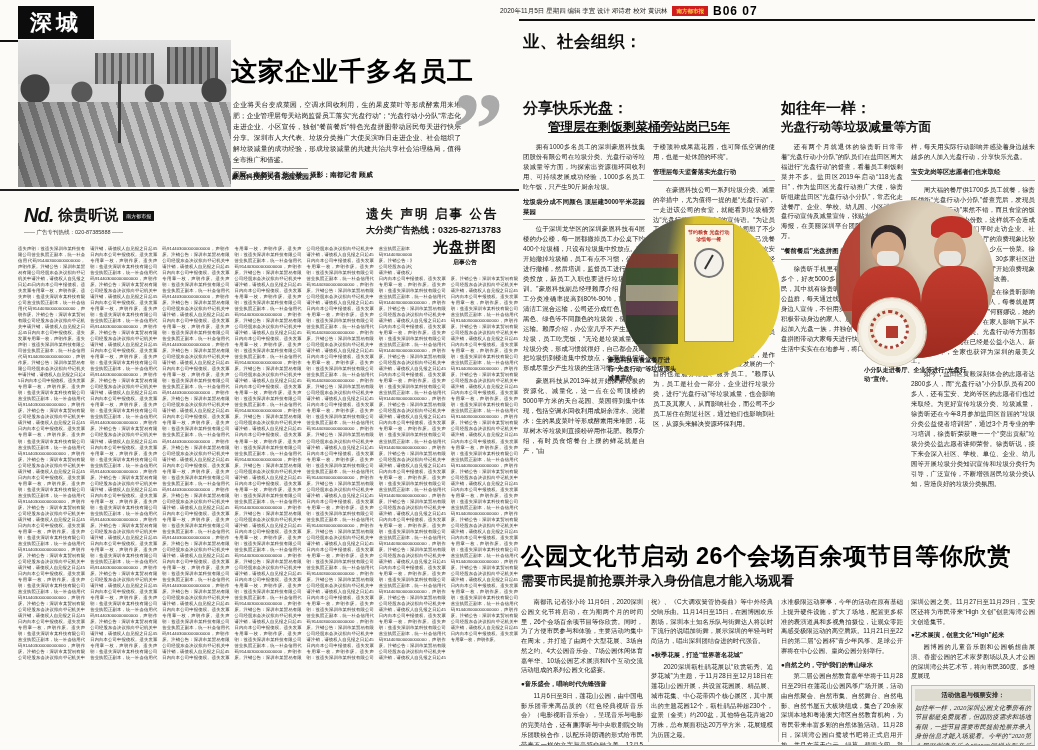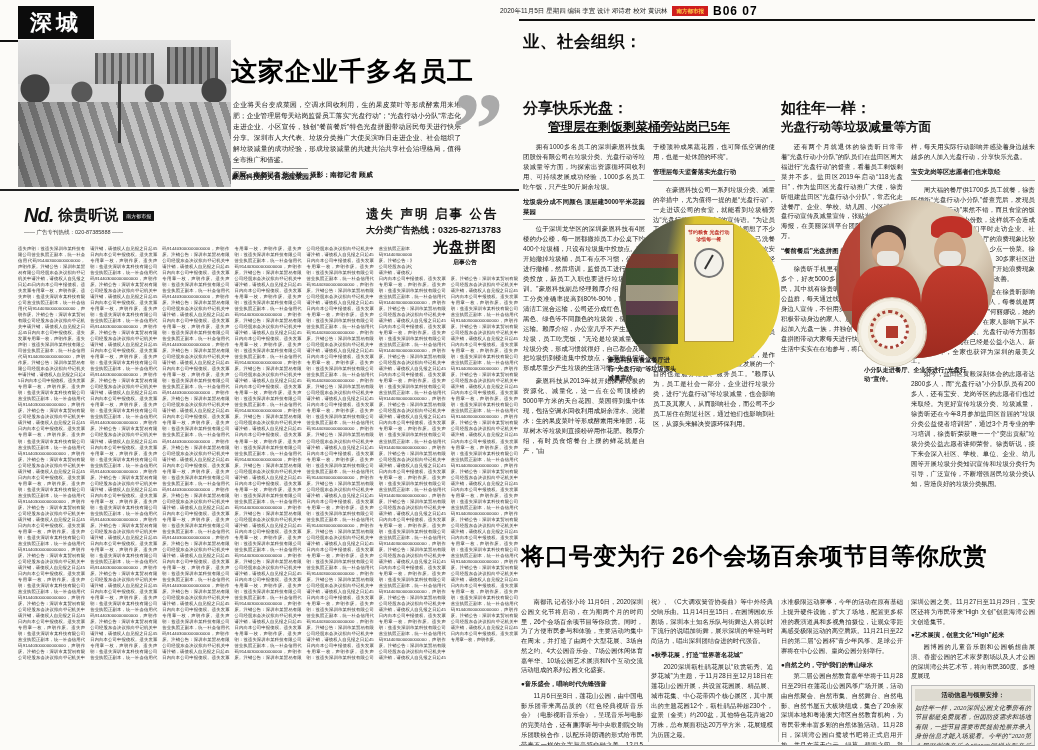--- a/index.html
+++ b/index.html
@@ -194,21 +194,22 @@
   </div>
   <div class="abs cl-logo-sub">—— 广告专刊热线：020-87385888 ——</div>
   <div class="abs cl-r1">遗失 声明 启事 公告</div>
   <div class="abs cl-r2">大分类广告热线：0325-82713783</div>
   <div class="abs cl-body">遗失声明：兹遗失深圳市某科技有限公司营业执照正副本，统一社会信用代码914403000000000000，声明作废。注销公告：深圳市某贸易有限公司经股东会决议拟向登记机关申请注销，请债权人自见报之日起45日内向本公司申报债权。遗失发票专用章一枚，声明作废。遗失声明：兹遗失深圳市某科技有限公司营业执照正副本，统一社会信用代码914403000000000000，声明作废。注销公告：深圳市某贸易有限公司经股东会决议拟向登记机关申请注销，请债权人自见报之日起45日内向本公司申报债权。遗失发票专用章一枚，声明作废。遗失声明：兹遗失深圳市某科技有限公司营业执照正副本，统一社会信用代码914403000000000000，声明作废。注销公告：深圳市某贸易有限公司经股东会决议拟向登记机关申请注销，请债权人自见报之日起45日内向本公司申报债权。遗失发票专用章一枚，声明作废。遗失声明：兹遗失深圳市某科技有限公司营业执照正副本，统一社会信用代码914403000000000000，声明作废。注销公告：深圳市某贸易有限公司经股东会决议拟向登记机关申请注销，请债权人自见报之日起45日内向本公司申报债权。遗失发票专用章一枚，声明作废。遗失声明：兹遗失深圳市某科技有限公司营业执照正副本，统一社会信用代码914403000000000000，声明作废。注销公告：深圳市某贸易有限公司经股东会决议拟向登记机关申请注销，请债权人自见报之日起45日内向本公司申报债权。遗失发票专用章一枚，声明作废。遗失声明：兹遗失深圳市某科技有限公司营业执照正副本，统一社会信用代码914403000000000000，声明作废。注销公告：深圳市某贸易有限公司经股东会决议拟向登记机关申请注销，请债权人自见报之日起45日内向本公司申报债权。遗失发票专用章一枚，声明作废。遗失声明：兹遗失深圳市某科技有限公司营业执照正副本，统一社会信用代码914403000000000000，声明作废。注销公告：深圳市某贸易有限公司经股东会决议拟向登记机关申请注销，请债权人自见报之日起45日内向本公司申报债权。遗失发票专用章一枚，声明作废。遗失声明：兹遗失深圳市某科技有限公司营业执照正副本，统一社会信用代码914403000000000000，声明作废。注销公告：深圳市某贸易有限公司经股东会决议拟向登记机关申请注销，请债权人自见报之日起45日内向本公司申报债权。遗失发票专用章一枚，声明作废。遗失声明：兹遗失深圳市某科技有限公司营业执照正副本，统一社会信用代码914403000000000000，声明作废。注销公告：深圳市某贸易有限公司经股东会决议拟向登记机关申请注销，请债权人自见报之日起45日内向本公司申报债权。遗失发票专用章一枚，声明作废。遗失声明：兹遗失深圳市某科技有限公司营业执照正副本，统一社会信用代码914403000000000000，声明作废。注销公告：深圳市某贸易有限公司经股东会决议拟向登记机关申请注销，请债权人自见报之日起45日内向本公司申报债权。遗失发票专用章一枚，声明作废。遗失声明：兹遗失深圳市某科技有限公司营业执照正副本，统一社会信用代码914403000000000000，声明作废。注销公告：深圳市某贸易有限公司经股东会决议拟向登记机关申请注销，请债权人自见报之日起45日内向本公司申报债权。遗失发票专用章一枚，声明作废。遗失声明：兹遗失深圳市某科技有限公司营业执照正副本，统一社会信用代码914403000000000000，声明作废。注销公告：深圳市某贸易有限公司经股东会决议拟向登记机关申请注销，请债权人自见报之日起45日内向本公司申报债权。遗失发票专用章一枚，声明作废。遗失声明：兹遗失深圳市某科技有限公司营业执照正副本，统一社会信用代码914403000000000000，声明作废。注销公告：深圳市某贸易有限公司经股东会决议拟向登记机关申请注销，请债权人自见报之日起45日内向本公司申报债权。遗失发票专用章一枚，声明作废。遗失声明：兹遗失深圳市某科技有限公司营业执照正副本，统一社会信用代码914403000000000000，声明作废。注销公告：深圳市某贸易有限公司经股东会决议拟向登记机关申请注销，请债权人自见报之日起45日内向本公司申报债权。遗失发票专用章一枚，声明作废。遗失声明：兹遗失深圳市某科技有限公司营业执照正副本，统一社会信用代码914403000000000000，声明作废。注销公告：深圳市某贸易有限公司经股东会决议拟向登记机关申请注销，请债权人自见报之日起45日内向本公司申报债权。遗失发票专用章一枚，声明作废。遗失声明：兹遗失深圳市某科技有限公司营业执照正副本，统一社会信用代码914403000000000000，声明作废。注销公告：深圳市某贸易有限公司经股东会决议拟向登记机关申请注销，请债权人自见报之日起45日内向本公司申报债权。遗失发票专用章一枚，声明作废。遗失声明：兹遗失深圳市某科技有限公司营业执照正副本，统一社会信用代码914403000000000000，声明作废。注销公告：深圳市某贸易有限公司经股东会决议拟向登记机关申请注销，请债权人自见报之日起45日内向本公司申报债权。遗失发票专用章一枚，声明作废。遗失声明：兹遗失深圳市某科技有限公司营业执照正副本，统一社会信用代码914403000000000000，声明作废。注销公告：深圳市某贸易有限公司经股东会决议拟向登记机关申请注销，请债权人自见报之日起45日内向本公司申报债权。遗失发票专用章一枚，声明作废。遗失声明：兹遗失深圳市某科技有限公司营业执照正副本，统一社会信用代码914403000000000000，声明作废。注销公告：深圳市某贸易有限公司经股东会决议拟向登记机关申请注销，请债权人自见报之日起45日内向本公司申报债权。遗失发票专用章一枚，声明作废。遗失声明：兹遗失深圳市某科技有限公司营业执照正副本，统一社会信用代码914403000000000000，声明作废。注销公告：深圳市某贸易有限公司经股东会决议拟向登记机关申请注销，请债权人自见报之日起45日内向本公司申报债权。遗失发票专用章一枚，声明作废。遗失声明：兹遗失深圳市某科技有限公司营业执照正副本，统一社会信用代码914403000000000000，声明作废。注销公告：深圳市某贸易有限公司经股东会决议拟向登记机关申请注销，请债权人自见报之日起45日内向本公司申报债权。遗失发票专用章一枚，声明作废。遗失声明：兹遗失深圳市某科技有限公司营业执照正副本，统一社会信用代码914403000000000000，声明作废。注销公告：深圳市某贸易有限公司经股东会决议拟向登记机关申请注销，请债权人自见报之日起45日内向本公司申报债权。遗失发票专用章一枚，声明作废。遗失声明：兹遗失深圳市某科技有限公司营业执照正副本，统一社会信用代码914403000000000000，声明作废。注销公告：深圳市某贸易有限公司经股东会决议拟向登记机关申请注销，请债权人自见报之日起45日内向本公司申报债权。遗失发票专用章一枚，声明作废。遗失声明：兹遗失深圳市某科技有限公司营业执照正副本，统一社会信用代码914403000000000000，声明作废。注销公告：深圳市某贸易有限公司经股东会决议拟向登记机关申请注销，请债权人自见报之日起45日内向本公司申报债权。遗失发票专用章一枚，声明作废。遗失声明：兹遗失深圳市某科技有限公司营业执照正副本，统一社会信用代码914403000000000000，声明作废。注销公告：深圳市某贸易有限公司经股东会决议拟向登记机关申请注销，请债权人自见报之日起45日内向本公司申报债权。遗失发票专用章一枚，声明作废。遗失声明：兹遗失深圳市某科技有限公司营业执照正副本，统一社会信用代码914403000000000000，声明作废。注销公告：深圳市某贸易有限公司经股东会决议拟向登记机关申请注销，请债权人自见报之日起45日内向本公司申报债权。遗失发票专用章一枚，声明作废。遗失声明：兹遗失深圳市某科技有限公司营业执照正副本，统一社会信用代码914403000000000000，声明作废。注销公告：深圳市某贸易有限公司经股东会决议拟向登记机关申请注销，请债权人自见报之日起45日内向本公司申报债权。遗失发票专用章一枚，声明作废。遗失声明：兹遗失深圳市某科技有限公司营业执照正副本，统一社会信用代码914403000000000000，声明作废。注销公告：深圳市某贸易有限公司经股东会决议拟向登记机关申请注销，请债权人自见报之日起45日内向本公司申报债权。遗失发票专用章一枚，声明作废。遗失声明：兹遗失深圳市某科技有限公司营业执照正副本，统一社会信用代码914403000000000000，声明作废。注销公告：深圳市某贸易有限公司经股东会决议拟向登记机关申请注销，请债权人自见报之日起45日内向本公司申报债权。遗失发票专用章一枚，声明作废。遗失声明：兹遗失深圳市某科技有限公司营业执照正副本，统一社会信用代码914403000000000000，声明作废。注销公告：深圳市某贸易有限公司经股东会决议拟向登记机关申请注销，请债权人自见报之日起45日内向本公司申报债权。遗失发票专用章一枚，声明作废。遗失声明：兹遗失深圳市某科技有限公司营业执照正副本，统一社会信用代码914403000000000000，声明作废。注销公告：深圳市某贸易有限公司经股东会决议拟向登记机关申请注销，请债权人自见报之日起45日内向本公司申报债权。遗失发票专用章一枚，声明作废。遗失声明：兹遗失深圳市某科技有限公司营业执照正副本，统一社会信用代码914403000000000000，声明作废。注销公告：深圳市某贸易有限公司经股东会决议拟向登记机关申请注销，请债权人自见报之日起45日内向本公司申报债权。遗失发票专用章一枚，声明作废。遗失声明：兹遗失深圳市某科技有限公司营业执照正副本，统一社会信用代码914403000000000000，声明作废。注销公告：深圳市某贸易有限公司经股东会决议拟向登记机关申请注销，请债权人自见报之日起45日内向本公司申报债权。遗失发票专用章一枚，声明作废。遗失声明：兹遗失深圳市某科技有限公司营业执照正副本，统一社会信用代码914403000000000000，声明作废。注销公告：深圳市某贸易有限公司经股东会决议拟向登记机关申请注销，请债权人自见报之日起45日内向本公司申报债权。遗失发票专用章一枚，声明作废。遗失声明：兹遗失深圳市某科技有限公司营业执照正副本，统一社会信用代码914403000000000000，声明作废。注销公告：深圳市某贸易有限公司经股东会决议拟向登记机关申请注销，请债权人自见报之日起45日内向本公司申报债权。遗失发票专用章一枚，声明作废。遗失声明：兹遗失深圳市某科技有限公司营业执照正副本，统一社会信用代码914403000000000000，声明作废。注销公告：深圳市某贸易有限公司经股东会决议拟向登记机关申请注销，请债权人自见报之日起45日内向本公司申报债权。遗失发票专用章一枚，声明作废。遗失声明：兹遗失深圳市某科技有限公司营业执照正副本，统一社会信用代码914403000000000000，声明作废。注销公告：深圳市某贸易有限公司经股东会决议拟向登记机关申请注销，请债权人自见报之日起45日内向本公司申报债权。遗失发票专用章一枚，声明作废。遗失声明：兹遗失深圳市某科技有限公司营业执照正副本，统一社会信用代码914403000000000000，声明作废。注销公告：深圳市某贸易有限公司经股东会决议拟向登记机关申请注销，请债权人自见报之日起45日内向本公司申报债权。遗失发票专用章一枚，声明作废。遗失声明：兹遗失深圳市某科技有限公司营业执照正副本，统一社会信用代码914403000000000000，声明作废。注销公告：深圳市某贸易有限公司经股东会决议拟向登记机关申请注销，请债权人自见报之日起45日内向本公司申报债权。遗失发票专用章一枚，声明作废。遗失声明：兹遗失深圳市某科技有限公司营业执照正副本，统一社会信用代码914403000000000000，声明作废。注销公告：深圳市某贸易有限公司经股东会决议拟向登记机关申请注销，请债权人自见报之日起45日内向本公司申报债权。遗失发票专用章一枚，声明作废。遗失声明：兹遗失深圳市某科技有限公司营业执照正副本，统一社会信用代码914403000000000000，声明作废。注销公告：深圳市某贸易有限公司经股东会决议拟向登记机关申请注销，请债权人自见报之日起45日内向本公司申报债权。遗失发票专用章一枚，声明作废。遗失声明：兹遗失深圳市某科技有限公司营业执照正副本，统一社会信用代码914403000000000000，声明作废。注销公告：深圳市某贸易有限公司经股东会决议拟向登记机关申请注销，请债权人自见报之日起45日内向本公司申报债权。遗失发票专用章一枚，声明作废。遗失声明：兹遗失深圳市某科技有限公司营业执照正副本，统一社会信用代码914403000000000000，声明作废。注销公告：深圳市某贸易有限公司经股东会决议拟向登记机关申请注销，请债权人自见报之日起45日内向本公司申报债权。遗失发票专用章一枚，声明作废。遗失声明：兹遗失深圳市某科技有限公司营业执照正副本，统一社会信用代码914403000000000000，声明作废。注销公告：深圳市某贸易有限公司经股东会决议拟向登记机关申请注销，请债权人自见报之日起45日内向本公司申报债权。遗失发票专用章一枚，声明作废。遗失声明：兹遗失深圳市某科技有限公司营业执照正副本，统一社会信用代码914403000000000000，声明作废。注销公告：深圳市某贸易有限公司经股东会决议拟向登记机关申请注销，请债权人自见报之日起45日内向本公司申报债权。遗失发票专用章一枚，声明作废。遗失声明：兹遗失深圳市某科技有限公司营业执照正副本，统一社会信用代码914403000000000000，声明作废。注销公告：深圳市某贸易有限公司经股东会决议拟向登记机关申请注销，请债权人自见报之日起45日内向本公司申报债权。遗失发票专用章一枚，声明作废。遗失声明：兹遗失深圳市某科技有限公司营业执照正副本，统一社会信用代码914403000000000000，声明作废。注销公告：深圳市某贸易有限公司经股东会决议拟向登记机关申请注销，请债权人自见报之日起45日内向本公司申报债权。遗失发票专用章一枚，声明作废。遗失声明：兹遗失深圳市某科技有限公司营业执照正副本，统一社会信用代码914403000000000000，声明作废。注销公告：深圳市某贸易有限公司经股东会决议拟向登记机关申请注销，请债权人自见报之日起45日内向本公司申报债权。遗失发票专用章一枚，声明作废。遗失声明：兹遗失深圳市某科技有限公司营业执照正副本，统一社会信用代码914403000000000000，声明作废。注销公告：深圳市某贸易有限公司经股东会决议拟向登记机关申请注销，请债权人自见报之日起45日内向本公司申报债权。遗失发票专用章一枚，声明作废。遗失声明：兹遗失深圳市某科技有限公司营业执照正副本，统一社会信用代码914403000000000000，声明作废。注销公告：深圳市某贸易有限公司经股东会决议拟向登记机关申请注销，请债权人自见报之日起45日内向本公司申报债权。遗失发票专用章一枚，声明作废。遗失声明：兹遗失深圳市某科技有限公司营业执照正副本，统一社会信用代码914403000000000000，声明作废。注销公告：深圳市某贸易有限公司经股东会决议拟向登记机关申请注销，请债权人自见报之日起45日内向本公司申报债权。遗失发票专用章一枚，声明作废。遗失声明：兹遗失深圳市某科技有限公司营业执照正副本，统一社会信用代码914403000000000000，声明作废。注销公告：深圳市某贸易有限公司经股东会决议拟向登记机关申请注销，请债权人自见报之日起45日内向本公司申报债权。遗失发票专用章一枚，声明作废。遗失声明：兹遗失深圳市某科技有限公司营业执照正副本，统一社会信用代码914403000000000000，声明作废。注销公告：深圳市某贸易有限公司经股东会决议拟向登记机关申请注销，请债权人自见报之日起45日内向本公司申报债权。遗失发票专用章一枚，声明作废。遗失声明：兹遗失深圳市某科技有限公司营业执照正副本，统一社会信用代码914403000000000000，声明作废。注销公告：深圳市某贸易有限公司经股东会决议拟向登记机关申请注销，请债权人自见报之日起45日内向本公司申报债权。遗失发票专用章一枚，声明作废。遗失声明：兹遗失深圳市某科技有限公司营业执照正副本，统一社会信用代码914403000000000000，声明作废。注销公告：深圳市某贸易有限公司经股东会决议拟向登记机关申请注销，请债权人自见报之日起45日内向本公司申报债权。遗失发票专用章一枚，声明作废。遗失声明：兹遗失深圳市某科技有限公司营业执照正副本，统一社会信用代码914403000000000000，声明作废。注销公告：深圳市某贸易有限公司经股东会决议拟向登记机关申请注销，请债权人自见报之日起45日内向本公司申报债权。遗失发票专用章一枚，声明作废。遗失声明：兹遗失深圳市某科技有限公司营业执照正副本，统一社会信用代码914403000000000000，声明作废。注销公告：深圳市某贸易有限公司经股东会决议拟向登记机关申请注销，请债权人自见报之日起45日内向本公司申报债权。遗失发票专用章一枚，声明作废。遗失声明：兹遗失深圳市某科技有限公司营业执照正副本，统一社会信用代码914403000000000000，声明作废。注销公告：深圳市某贸易有限公司经股东会决议拟向登记机关申请注销，请债权人自见报之日起45日内向本公司申报债权。遗失发票专用章一枚，声明作废。遗失声明：兹遗失深圳市某科技有限公司营业执照正副本，统一社会信用代码914403000000000000，声明作废。注销公告：深圳市某贸易有限公司经股东会决议拟向登记机关申请注销，请债权人自见报之日起45日内向本公司申报债权。遗失发票专用章一枚，声明作废。遗失声明：兹遗失深圳市某科技有限公司营业执照正副本，统一社会信用代码914403000000000000，声明作废。注销公告：深圳市某贸易有限公司经股东会决议拟向登记机关申请注销，请债权人自见报之日起45日内向本公司申报债权。遗失发票专用章一枚，声明作废。</div>
   <div class="abs zh-box">
     <div class="zh-title">光盘拼图</div>
     <div class="zh-sub">启事公告</div>
   </div>
 
-  <div class="abs pf-head">将口号变为行  26个会场百余项节目等你欣赏</div>
+  <div class="abs pf-head">公园文化节启动  26个会场百余项节目等你欣赏</div>
+  <div class="abs pf-sub">需要市民提前抢票并录入身份信息才能入场观看</div>
 
   <div class="abs jtext pf-col" style="left:521px;">
     <p>南都讯 记者张小玲 11月6日，2020深圳公园文化节将启动，在为期两个月的时间里，26个会场百余项节目等你欣赏。同时，为了方便市民参与和体验，主要活动均集中在周末，并打造了由两个大型花展、3场自然之约、4大公园音乐会、7场公园休闲体育嘉年华、10场公园艺术展演和N个互动交流活动组成的系列公园文化盛宴。</p>
     <div class="pf-bullet">●音乐盛会，唱响时代先锋强音</div>
     <p>11月6日至8日，莲花山公园，由中国电影乐团带来高品质的《红色经典视听音乐会》（电影视听音乐会），呈现音乐与电影的完美结合，还有廉淳昕与中央歌剧院交响乐团联袂合作，以配乐诗朗诵的形式给市民带来不一样的文字与音符交融之美。12月5日的深圳湾音乐会，将首次由深圳、香港、广州、澳门四地艺术家组成120人超大阵容的粤港澳联合交响乐团，在深圳湾公园日出剧场演绎《梁</p>
   </div>
   <div class="abs jtext pf-col" style="left:651px;">
     <p style="text-indent:0;">祝》、《C大调双簧管协奏曲》等中外经典交响乐曲。11月14日至15日，在园博园欢乐剧场，深圳本土知名乐队与街舞达人将以时下流行的说唱加街舞，展示深圳的年轻与时尚活力，唱出深圳团结奋进的时代强音。</p>
     <div class="pf-bullet">●秋季花展，打造“世界著名花城”</div>
     <p>2020深圳簕杜鹃花展以“欣赏簕秀、追梦花城”为主题，于11月28日至12月18日在莲花山公园开展，共设置花园展、精品展、城市花集、中心花带四个核心展区，其中展出的主题花园12个，簕杜鹃品种超230个，盆景（金奖）约200盆，其他特色花卉逾20万株，总布展面积达20万平方米，花展规模为历届之最。</p>

